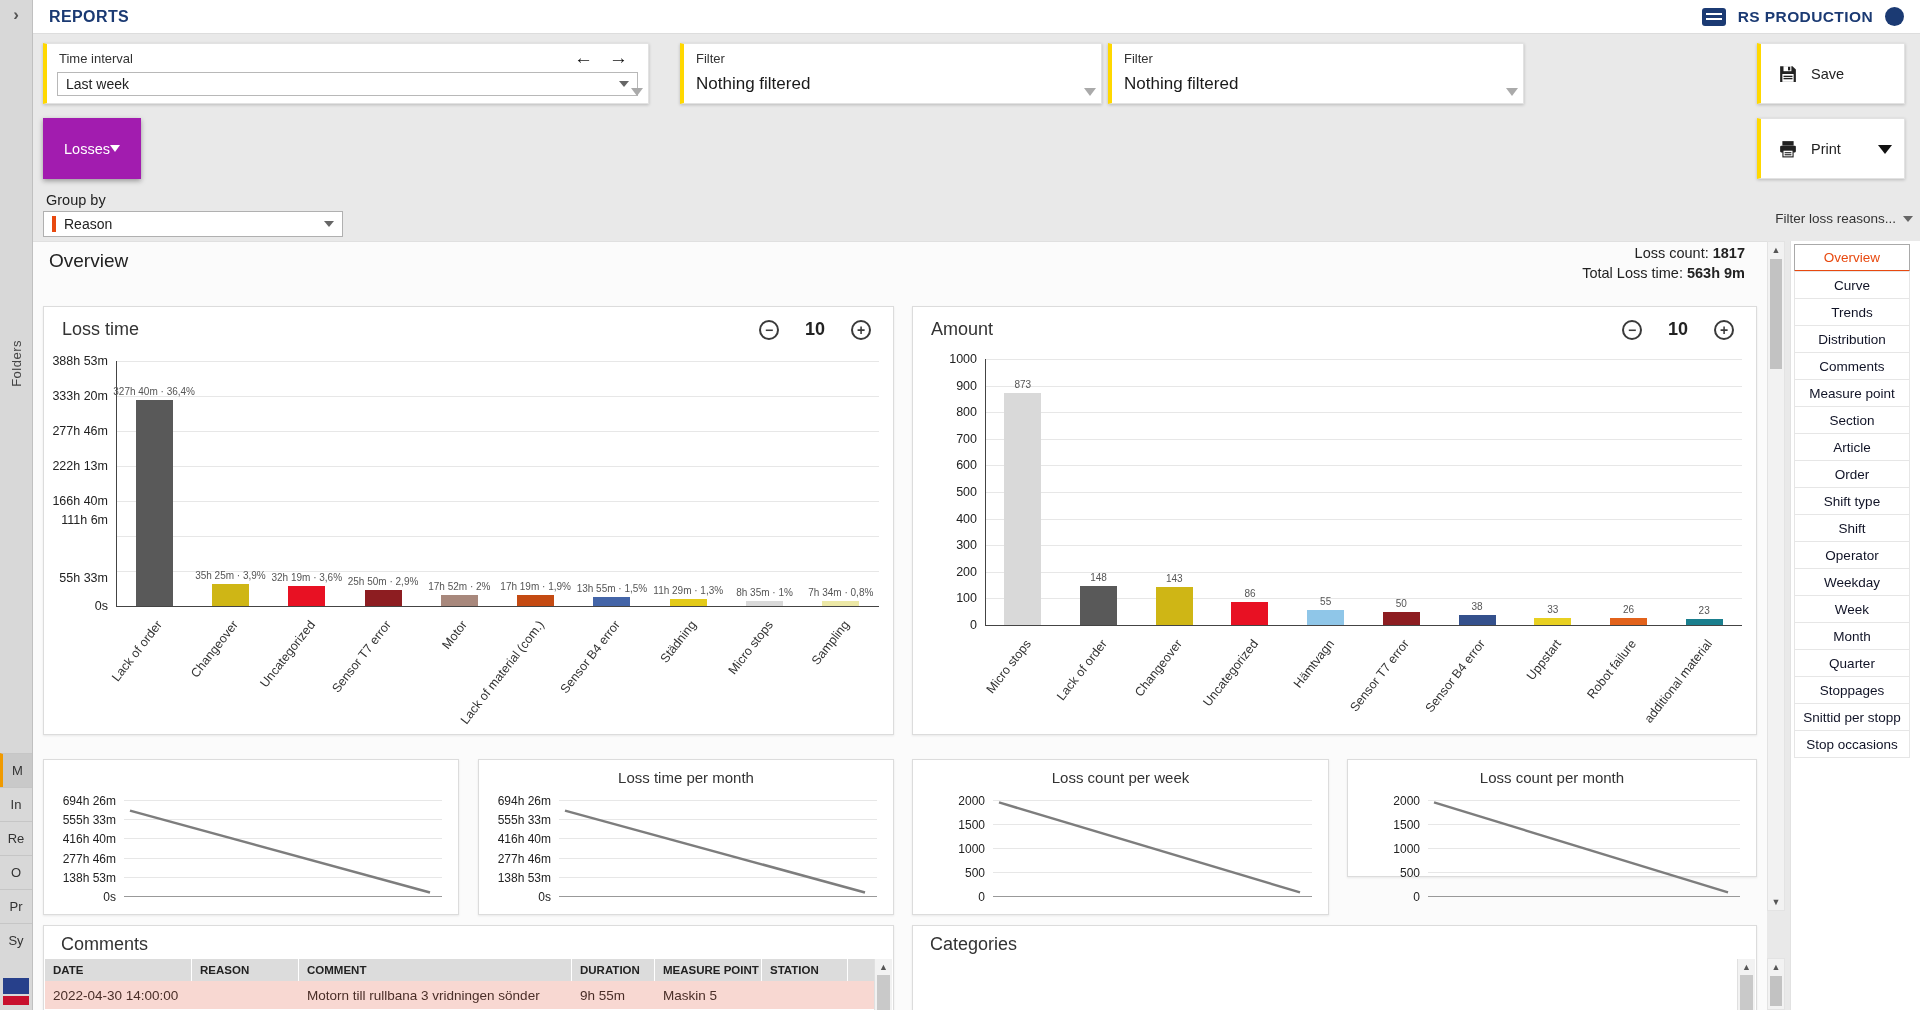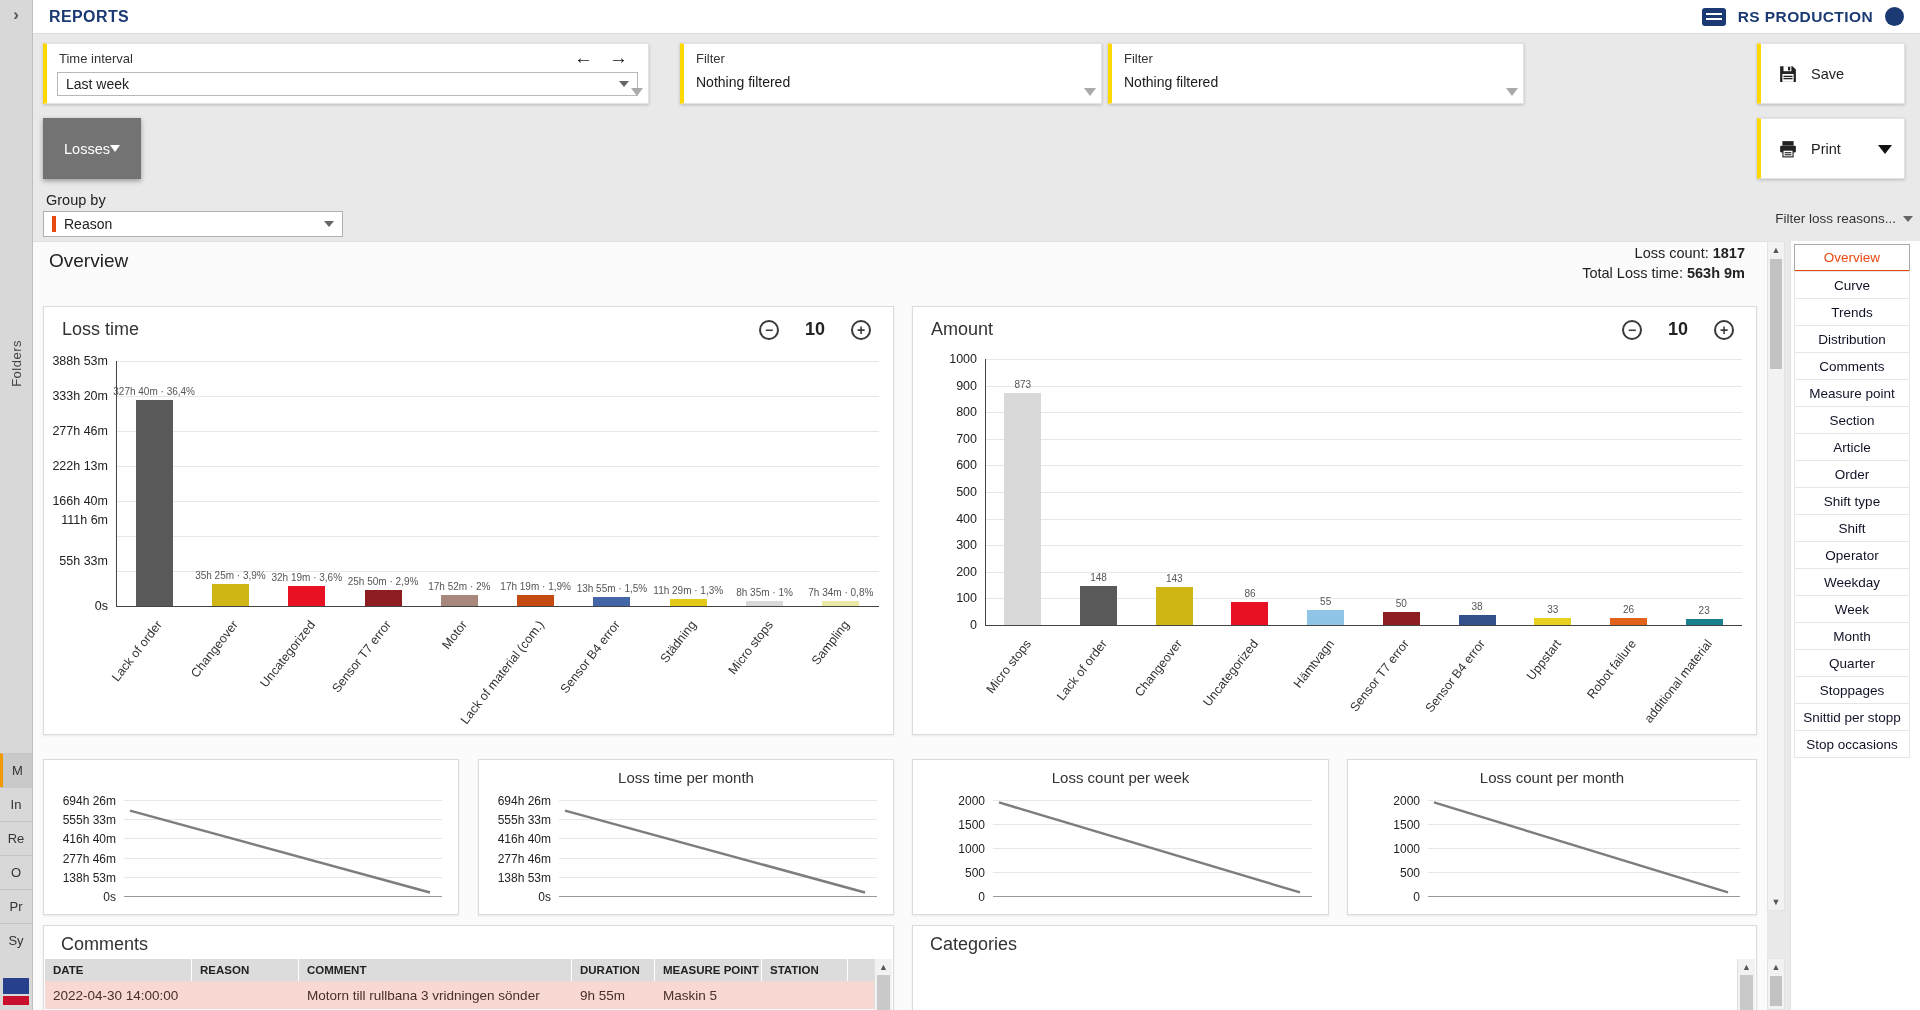--- a/index.html
+++ b/index.html
@@ -31,26 +31,26 @@
 .panel-box{position:absolute;background:#fff;border:1px solid #e2e2e2;border-left:4px solid #ffd800;box-shadow:0 1px 3px rgba(0,0,0,.2)}
 .time-box{left:43px;top:43px;width:606px;height:61px}
 .box-label{position:absolute;top:7px;left:12px;font-size:13px;color:#333}
 .nav-arrows{position:absolute;top:3px;right:20px;font-size:19px;font-weight:bold;color:#111;display:flex;gap:16px}
 .nav-arrows span{cursor:pointer}
 .select{position:absolute;left:10px;right:10px;bottom:7px;height:24px;border:1px solid #b8b8b8;background:#fff;display:flex;align-items:center;justify-content:space-between;padding:0 8px;font-size:14px;color:#222;cursor:pointer}
 .tri{width:0;height:0;border-left:5px solid transparent;border-right:5px solid transparent;border-top:6px solid #666}
 .funnel-corner{position:absolute;right:5px;bottom:7px;width:0;height:0;border-left:6px solid transparent;border-right:6px solid transparent;border-top:8px solid #aaa;cursor:pointer}
 .filter-box1{left:680px;top:43px;width:422px;height:61px}
 .filter-box2{left:1108px;top:43px;width:416px;height:61px}
-.big-value{position:absolute;left:12px;top:30px;font-size:14px;color:#1a1a1a}
+.big-value{position:absolute;left:12px;top:30px;font-size:17px;color:#1a1a1a}
 .save-box{left:1757px;top:43px;width:148px;height:61px;display:flex;align-items:center;gap:14px;padding-left:18px;cursor:pointer}
 .print-box{left:1757px;top:118px;width:148px;height:61px;display:flex;align-items:center;gap:14px;padding-left:18px;cursor:pointer}
 .box-btn-label{font-size:14.5px;color:#222}
 .print-chev{position:absolute;right:12px;top:26px;width:0;height:0;border-left:7px solid transparent;border-right:7px solid transparent;border-top:9px solid #111;cursor:pointer}
-.losses-btn{position:absolute;left:43px;top:118px;width:98px;height:61px;background:#737373;color:#fff;display:flex;align-items:center;justify-content:center;font-size:14.5px;box-shadow:0 2px 5px rgba(0,0,0,.35);cursor:pointer}
+.losses-btn{position:absolute;left:43px;top:118px;width:98px;height:61px;background:#a21caf;color:#fff;display:flex;align-items:center;justify-content:center;font-size:14.5px;box-shadow:0 2px 5px rgba(0,0,0,.35);cursor:pointer}
 .tri-white{width:0;height:0;border-left:5px solid transparent;border-right:5px solid transparent;border-top:7px solid #fff}
 
 
 .groupby-label{position:absolute;left:46px;top:192px;font-size:14.5px;color:#222}
 .groupby-select{position:absolute;left:43px;top:211px;width:300px;height:26px;background:#fff;border:1px solid #b0b0b0;display:flex;align-items:center;gap:8px;padding:0 8px;cursor:pointer}
 .gb-accent{width:4px;height:16px;background:#e8490f}
 .gb-val{flex:1;font-size:14px;color:#222}
 
 
 .main-bg{position:absolute;left:33px;top:241px;width:1734px;height:769px;background:#fbfbfb;border-top:1px solid #e0e0e0}
@@ -74,21 +74,21 @@
 .bc-baseline{position:absolute;height:1px;background:#444}
 .bc-vaxis{position:absolute;width:1px;background:#444}
 .bc-bar{position:absolute;cursor:pointer}
 .bc-vlabel{position:absolute;text-align:center;font-size:10px;color:#555;white-space:nowrap}
 .bc-xlabel{position:absolute;width:150px;text-align:right;font-size:12.5px;color:#333;transform:rotate(-52deg);transform-origin:100% 0;white-space:nowrap}
 
 
 .sc1{left:43px;top:759px;width:416px;height:156px}
 .sc2{left:478px;top:759px;width:416px;height:156px}
 .sc3{left:912px;top:759px;width:417px;height:156px}
-.sc4{left:1347px;top:759px;width:410px;height:156px}
+.sc4{left:1347px;top:759px;width:410px;height:118px}
 .small-title{text-align:center;font-size:15px;color:#333;padding-top:9px}
 .line-body{position:absolute;left:0;top:32px;right:0;bottom:0}
 .lc-ytick{position:absolute;left:0;text-align:right;font-size:12px;color:#222;white-space:nowrap}
 .lc-svg{position:absolute}
 
 
 .tcard1{left:43px;top:925px;width:851px;height:170px}
 .tcard2{left:912px;top:925px;width:845px;height:170px}
 .table-title{font-size:18px;color:#333;padding:8px 0 0 17px}
 .tbl{position:absolute;left:1px;top:33px;right:19px}
@@ -229,21 +229,21 @@
       <div class="bc-ytick" style="width: 64px; top: 40px;">333h 20m</div>
       <div class="bc-grid" style="left: 72px; width: 763px; top: 47px;"></div>
       <div class="bc-ytick" style="width: 64px; top: 75px;">277h 46m</div>
       <div class="bc-grid" style="left: 72px; width: 763px; top: 82px;"></div>
       <div class="bc-ytick" style="width: 64px; top: 110px;">222h 13m</div>
       <div class="bc-grid" style="left: 72px; width: 763px; top: 117px;"></div>
       <div class="bc-ytick" style="width: 64px; top: 145px;">166h 40m</div>
       <div class="bc-grid" style="left: 72px; width: 763px; top: 152px;"></div>
       <div class="bc-ytick" style="width: 64px; top: 164px; text-align: right;">111h 6m</div>
       <div class="bc-grid" style="left: 72px; width: 763px; top: 187px;"></div>
-      <div class="bc-ytick" style="width: 64px; top: 205px;">55h 33m</div>
+      <div class="bc-ytick" style="width: 64px; top: 222px;">55h 33m</div>
       <div class="bc-grid" style="left: 72px; width: 763px; top: 222px;"></div>
       <div class="bc-ytick" style="width: 64px; top: 250px;">0s</div>
       <div class="bc-baseline" style="left: 72px; width: 763px; top: 257px;"></div>
       <div class="bc-vaxis" style="left: 72px; top: 12px; height: 245px;"></div>
       <div class="bc-bar" style="left: 91.65px; width: 37px; top: 50.5632px; height: 206.437px; background: rgb(89, 89, 89);"></div>
       <div class="bc-vlabel" style="left: 30.15px; width: 160px; top: 36.5632px;">327h 40m · 36,4%</div>
       <div class="bc-xlabel" style="left: -39.85px; top: 269px;">Lack of order</div>
       <div class="bc-bar" style="left: 167.95px; width: 37px; top: 234.685px; height: 22.3151px; background: rgb(207, 182, 21);"></div>
       <div class="bc-vlabel" style="left: 106.45px; width: 160px; top: 220.685px;">35h 25m · 3,9%</div>
       <div class="bc-xlabel" style="left: 36.45px; top: 269px;">Changeover</div>

